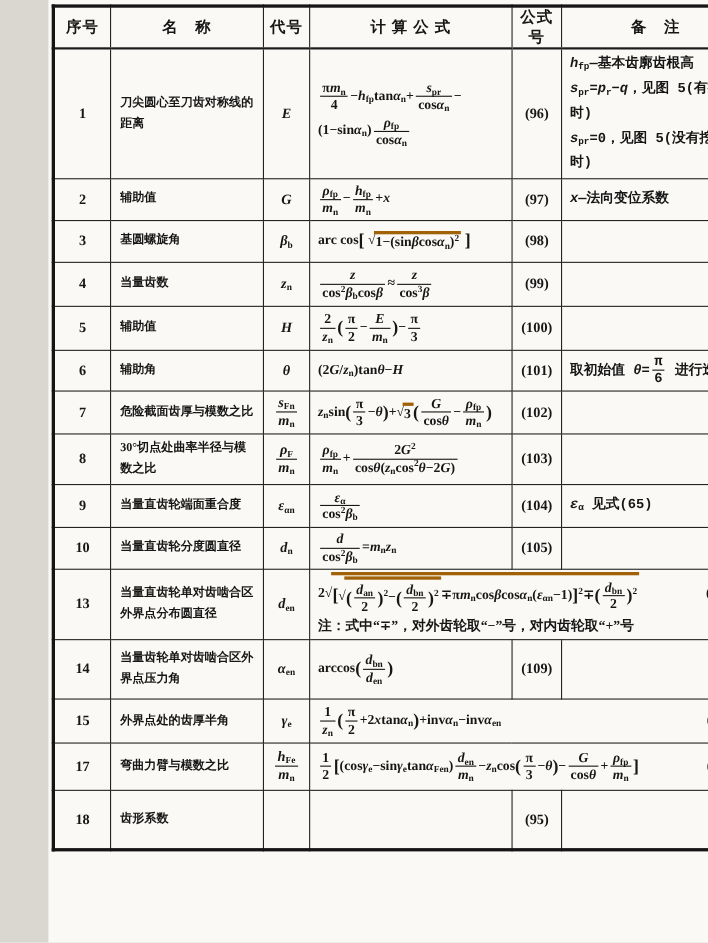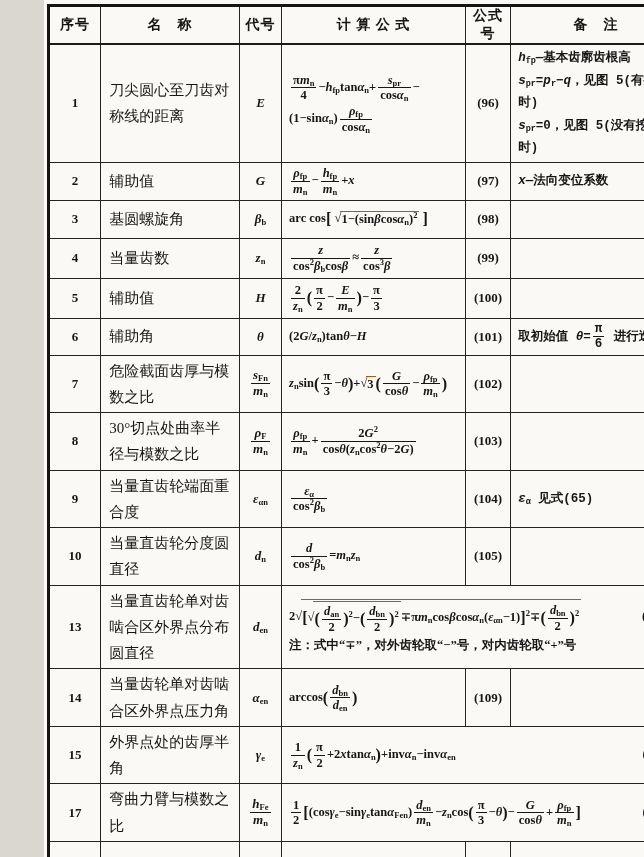--- a/index.html
+++ b/index.html
@@ -28,35 +28,35 @@
     overflow:hidden;
     vertical-align:middle;
     box-sizing:border-box;
   }
   thead th{
     font-size:14px;font-weight:bold;height:25px;
     letter-spacing:1px;padding:0;
     border-bottom:2px solid #1b1b1b;
   }
   .c-no{text-align:center;font-size:13px;font-weight:bold;}
-  .c-name{font-size:15px;font-weight:normal;padding:2px 5px 2px 8px;line-height:1.75;}
+  .c-name{font-size:11px;font-weight:bold;padding:2px 5px 2px 8px;line-height:1.75;}
   .c-sym{text-align:center;font-size:13px;font-weight:bold;padding:0 1px;}
   .c-f{font-size:12.5px;font-weight:bold;padding:2px 4px 2px 7px;line-height:1.9;}
   .c-fno{text-align:center;font-size:13px;font-weight:bold;padding:0;}
   .c-rm{font-size:12.5px;font-weight:bold;padding:2px 4px 2px 7px;line-height:1.8;font-family:Liberation Mono, monospace;}
   
   i{font-style:italic;}
   sub{font-size:8.5px;line-height:0;vertical-align:-2px;}
   sup{font-size:8.5px;line-height:0;vertical-align:5px;}
   .fr{display:inline-block;vertical-align:middle;text-align:center;line-height:1.15;margin:1px 2px;}
   .fr .nu{display:block;padding:0 2px;text-align:center;}
   .fr .de{display:block;border-top:1px solid #161616;padding:0 2px;}
   .sq{display:inline-block;vertical-align:middle;white-space:nowrap;line-height:1.1;}
   .sq .r{display:inline-block;vertical-align:middle;font-style:normal;}
-  .sq .b{display:inline-block;vertical-align:middle;border-top:1px solid #a16207;padding:1px 2px 0 1px;margin-left:-1px;}
+  .sq .b{display:inline-block;vertical-align:middle;border-top:3px solid #a16207;padding:1px 2px 0 1px;margin-left:-1px;}
   .big{font-size:1.3em;font-style:normal;vertical-align:middle;line-height:1;}
   
   .mline{display:flex;align-items:center;}
   .mline .fx{flex:1 1 auto;}
   .mline .fno2{flex:0 0 auto;text-align:center;padding-right:8px;font-weight:bold;}
   .mnote{margin-top:2px;line-height:1.4;}
 </style>
 </head>
 <body>
 

